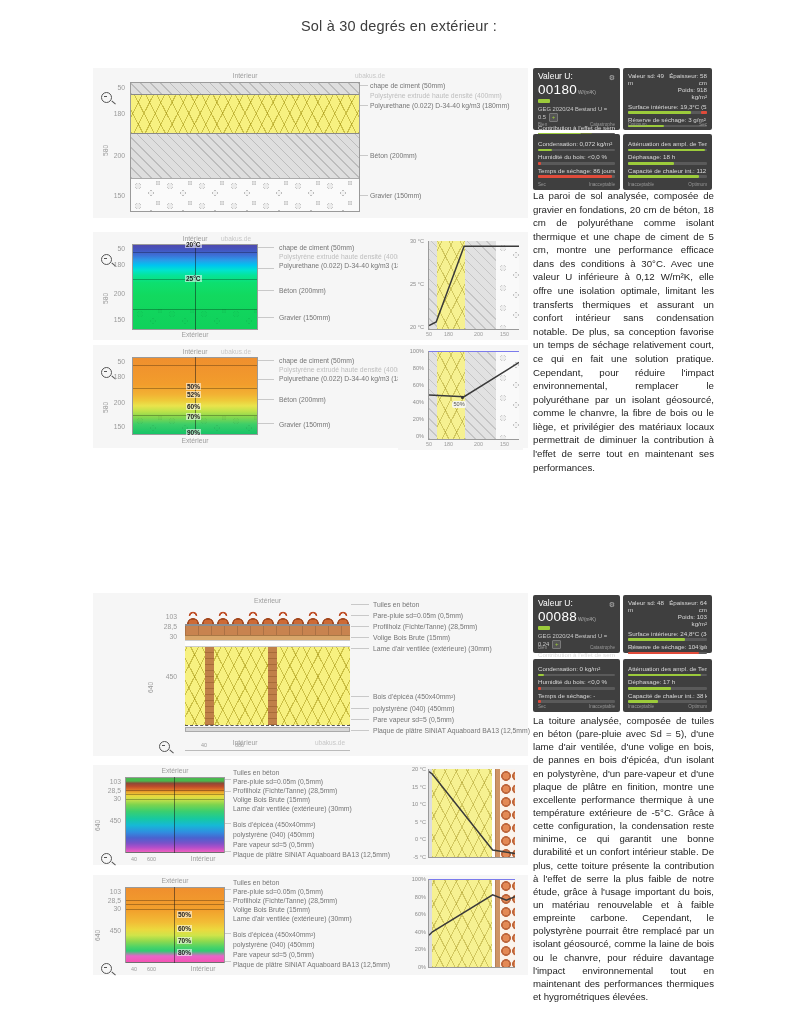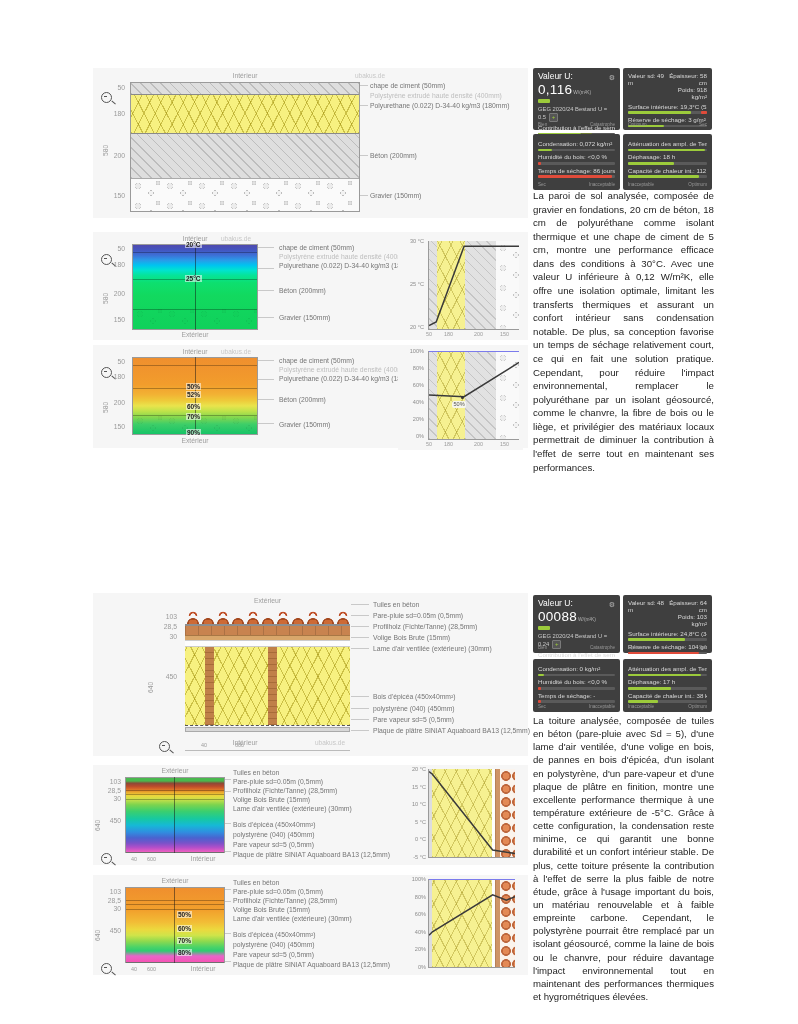--- a/index.html
+++ b/index.html
@@ -53,20 +53,21 @@
   .dot{position:absolute;width:3px;height:3px;border-radius:50%;background:#333}
   .chiplab{position:absolute;font-size:5.6px;color:#555;background:rgba(246,246,246,.9);border-radius:2px;padding:0 1.5px;line-height:1.2}
   .tilecol{background:radial-gradient(circle 5px at 6px 7px,#e0763a 0 3.5px,#b5501f 3.5px 4.6px,transparent 5.2px);background-size:11px 13px;background-color:#fdf4ec}
   .rulerline{position:absolute;height:1px;background:#bbb}
 </style>
 </head>
 <body>
 
 <div class="page">
 
+  <div class="sec-title" style="top:18px">Sol à 30 degrés en extérieur :</div>
 
   <div class="figure" style="left:93px;top:68px;width:435px;height:150px">
     <span class="lens" style="left:8px;top:24px"></span>
     <div class="side" style="left:97px;top:4px;width:110px">Intérieur</div>
     <span class="wm" style="left:262px;top:4px">ubakus.de</span>
     <div class="dim" style="left:6px;top:16px">50</div>
     <div class="dim" style="left:6px;top:42px">180</div>
     <div class="dim" style="left:6px;top:84px">200</div>
     <div class="dim" style="left:6px;top:124px">150</div>
     <span class="vdim" style="left:9px;top:88px">580</span>
@@ -84,21 +85,21 @@
     <span class="lab muted" style="left:277px;top:24px">Polystyrène extrudé haute densité (400mm)</span>
     <span class="lab" style="left:277px;top:34px">Polyurethane (0.022) D-34-40 kg/m3 (180mm)</span>
     <span class="lab" style="left:277px;top:84px">Béton (200mm)</span>
     <span class="lab" style="left:277px;top:124px">Gravier (150mm)</span>
   </div>
 
   <div class="panel" style="left:533px;top:68px;width:87px;height:62px">
     <div>
       <span class="wrench">⚙</span>
       <span class="ulabel">Valeur U:</span>
-      <span class="uval">0,116</span><span class="uunit">W/(m²K)</span>
+      <span class="uval">00180</span><span class="uunit">W/(m²K)</span>
     </div>
     <div class="chip g"></div>
     <div class="geg"><span>GEG 2020/24 Bestand U = 0.5</span><span class="plusbox">+</span></div>
     <div class="ptext">Contribution à l'effet de serre</div>
     <div class="bar">
         <div class="fill g" style="width:56%"></div>
         <div class="fill og" style="left:56%;width:14%"></div>
       </div>
     <div class="scale">
         <span>Bien</span>

